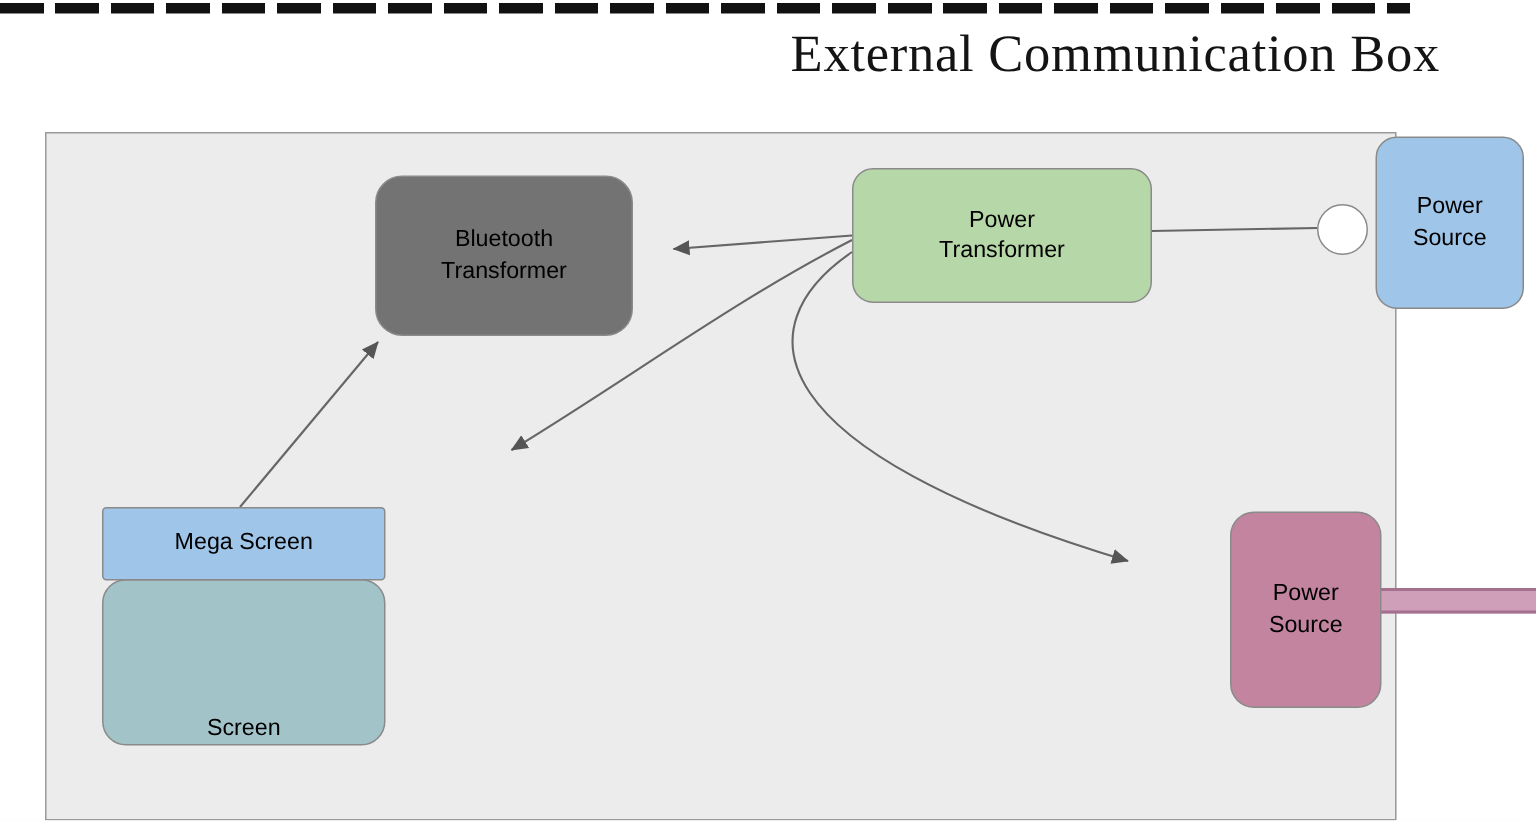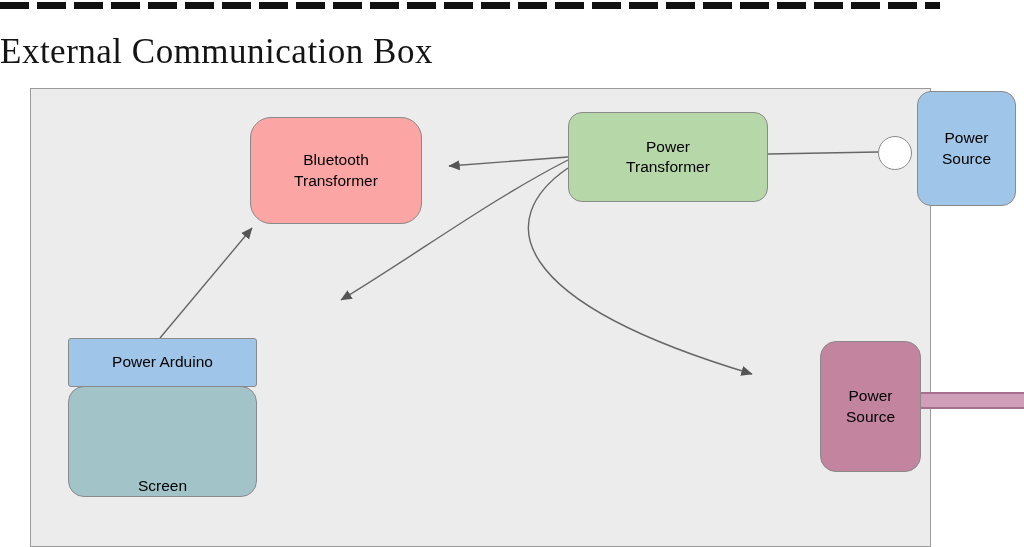--- a/index.html
+++ b/index.html
@@ -6,25 +6,24 @@
   body { font-family:"Liberation Sans", sans-serif; }
   .stage { position:relative; width:1024px; height:547px; background:#ffffff; overflow:hidden; }
 
   .dashes {
     position:absolute; top:2px; left:0; width:940px; height:7px;
     background:repeating-linear-gradient(90deg,#111 0 29px, transparent 29px 37px);
   }
 
   .title {
     position:absolute; top:16px; left:0; width:960px;
-    text-align:left;
+    text-align:right;
     font-family:"Liberation Serif", serif;
     font-size:35px; font-weight:500; color:#141414;
     letter-spacing:0.5px;
-    margin-top:16px;
   }
 
   .panel {
     position:absolute; left:30px; top:88px; width:899px; height:457px;
     background:#ececec; border:1px solid #9a9a9a;
   }
 
   .wires { position:absolute; left:0; top:0; width:1024px; height:547px; pointer-events:none; }
 
   .node {
@@ -69,21 +68,21 @@
         <path d="M0,1 L9,5 L0,9 z" fill="#555"></path>
       </marker>
     </defs>
     <path d="M 878 152 L 768 154" stroke="#666" stroke-width="1.4" fill="none"></path>
     <path d="M 568 157 L 449 166" stroke="#666" stroke-width="1.4" fill="none" marker-end="url(#arrow)"></path>
     <path d="M 568 160 C 490 200 420 252 341 300" stroke="#666" stroke-width="1.4" fill="none" marker-end="url(#arrow)"></path>
     <path d="M 160 338 L 252 228" stroke="#666" stroke-width="1.4" fill="none" marker-end="url(#arrow)"></path>
     <path d="M 568 168 C 495 218 505 300 752 374" stroke="#666" stroke-width="1.4" fill="none" marker-end="url(#arrow)"></path>
   </svg>
 
-  <div class="node bluetooth" style="background-color: #fca5a5; border-radius: 21px;">
+  <div class="node bluetooth" style="background-color: #737373;">
     <span>Bluetooth</span>
     <span>Transformer</span>
   </div>
 
   <div class="node power-transformer" style="background-color: rgb(182, 215, 168);">
     <span>Power</span>
     <span>Transformer</span>
   </div>
 
   <div class="node power-source-top" style="background-color: rgb(159, 197, 232);">
@@ -96,18 +95,18 @@
   <div class="node power-source-bottom" style="background-color: rgb(194, 132, 158);">
     <span>Power</span>
     <span>Source</span>
   </div>
 
   <div class="node screen" style="background-color: rgb(162, 196, 201);">
     <span>Screen</span>
   </div>
 
   <div class="node mega-arduino" style="background-color: rgb(159, 197, 232);">
-    <span>Power Arduino</span>
+    <span>Mega Screen</span>
   </div>
 
   <div class="port-circle"></div>
 
 </div>
 
 </body></html>

